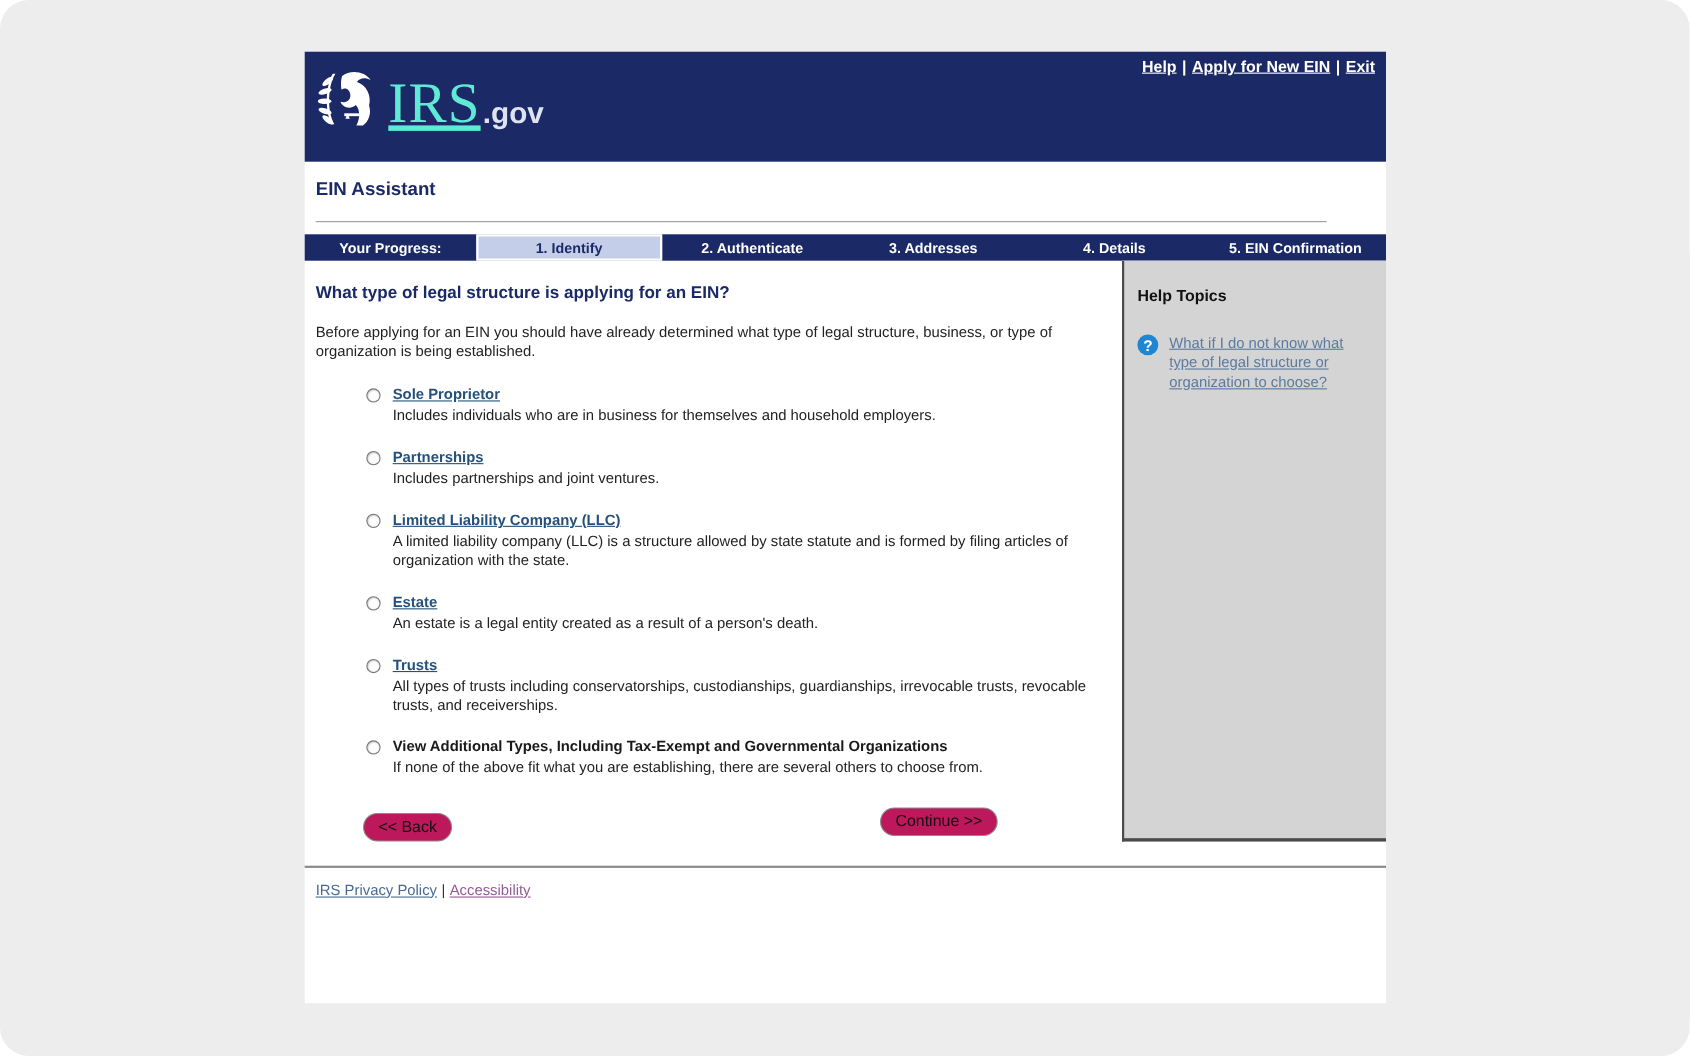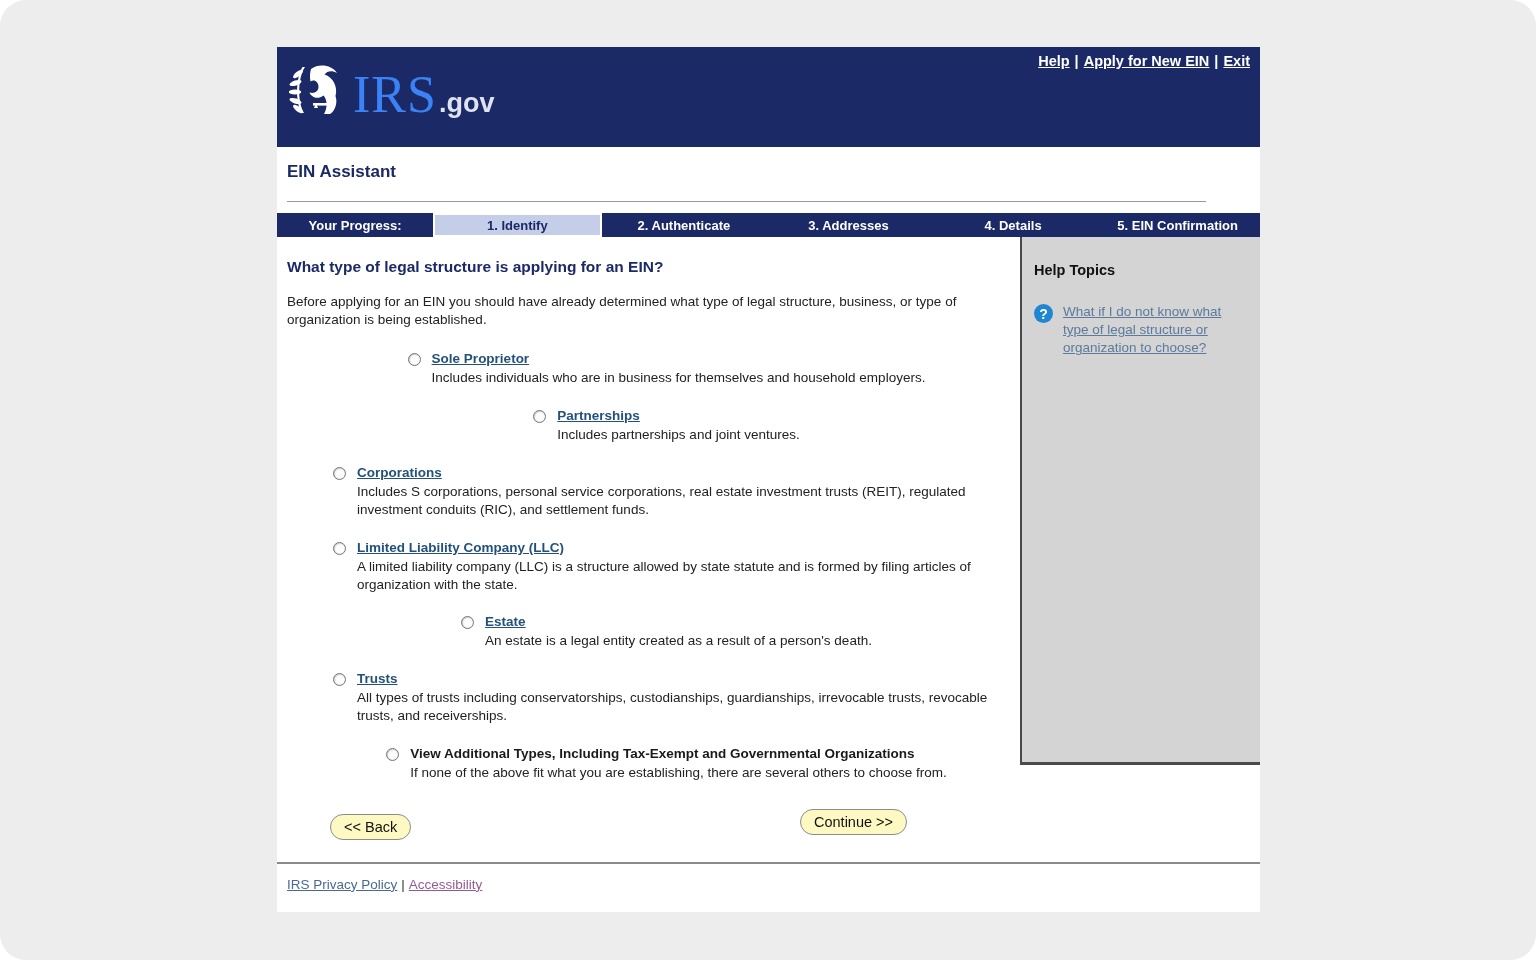--- a/index.html
+++ b/index.html
@@ -23,21 +23,21 @@
 
   
   .header { position: relative; height: 100px; background: #1b2a67; }
   .logo-row {
     position: absolute; left: 12px; top: 14px;
     display: flex; align-items: flex-end;
   }
   .logo-emblem { width: 56px; height: 58px; margin-right: 8px; }
   .logo-irs {
     font-family: "Liberation Serif", serif;
-    color: #3b82f6; font-size: 52px; line-height: 0.92; letter-spacing: 1px;
+    color: #5eead4; font-size: 52px; line-height: 0.92; letter-spacing: 1px; text-decoration: underline;
   }
   .logo-gov {
     color: #dfe3f0; font-size: 27px; font-weight: bold;
     margin-left: 2px; line-height: 1.1;
   }
   .header-links {
     position: absolute; top: 6px; right: 10px;
     color: #ffffff; font-size: 14.5px; font-weight: bold;
   }
   .header-links .hlink { text-decoration: underline; cursor: pointer; }
@@ -62,41 +62,41 @@
     border: 2px solid #ffffff;
   }
 
   
   .main-wrap { position: relative; min-height: 680px; }
   .content { width: 743px; padding: 21px 20px 0 10px; }
   .main-heading { color: #1b2a67; font-size: 15.5px; font-weight: bold; margin-bottom: 17px; }
   .intro { font-size: 13.5px; color: #222222; line-height: 1.35; margin-bottom: 15px; max-width: 722px; }
 
   .options { margin-top: 22px; }
-  .option { display: flex; margin: 0 0 21px 46px; justify-content: center; }
+  .option { display: flex; margin: 0 0 21px 46px; }
   .radio {
     width: 13px; height: 13px; flex: none;
     border: 1px solid #757575; border-radius: 50%;
     background: #fdfdfd; margin: 2px 11px 0 0;
     box-shadow: inset 0.5px 0.5px 1.5px rgba(0,0,0,0.3);
     cursor: pointer;
   }
   .option-text { max-width: 650px; font-size: 13.5px; }
   .option-link {
     color: #24517c; font-weight: bold; text-decoration: underline;
     cursor: pointer; display: inline-block;
   }
   .option-link.plain { color: #1a1a1a; text-decoration: none; cursor: default; }
   .option-desc { color: #222222; line-height: 1.32; margin-top: 3px; }
 
   .button-row { position: relative; height: 32px; margin-top: 32px; }
   .btn {
     font-family: "Liberation Sans", sans-serif;
     font-size: 14.5px; color: #111111;
-    background: #fef9c3; border: 1px solid #8c8c8c; border-radius: 13px;
+    background: #be185d; border: 1px solid #8c8c8c; border-radius: 13px;
     padding: 4px 13px; cursor: pointer;
   }
   .btn-back { margin-left: 43px; }
   .btn-continue { position: absolute; left: 513px; top: -5px; }
 
   .bottom-rule { border: none; border-top: 2px solid #8a8a8a; margin-top: 16px; width: 983px; margin-left: -10px; }
   .footer { text-align: left; font-size: 13.5px; margin-top: 13px; width: 963px; }
   .footer .flink { text-decoration: underline; cursor: pointer; }
   .footer .flink.privacy { color: #4a6a94; }
   .footer .flink.access { color: #955a95; }
@@ -186,27 +186,20 @@
         </div>
 
         <div class="option">
           <span class="radio"></span>
           <div class="option-text">
             <span class="option-link">Partnerships</span>
             <div class="option-desc">Includes partnerships and joint ventures.</div>
           </div>
         </div>
 
-        <div class="option">
-          <span class="radio"></span>
-          <div class="option-text">
-            <span class="option-link">Corporations</span>
-            <div class="option-desc">Includes S corporations, personal service corporations, real estate investment trusts (REIT), regulated investment conduits (RIC), and settlement funds.</div>
-          </div>
-        </div>
 
         <div class="option">
           <span class="radio"></span>
           <div class="option-text">
             <span class="option-link">Limited Liability Company (LLC)</span>
             <div class="option-desc">A limited liability company (LLC) is a structure allowed by state statute and is formed by filing articles of organization with the state.</div>
           </div>
         </div>
 
         <div class="option">

